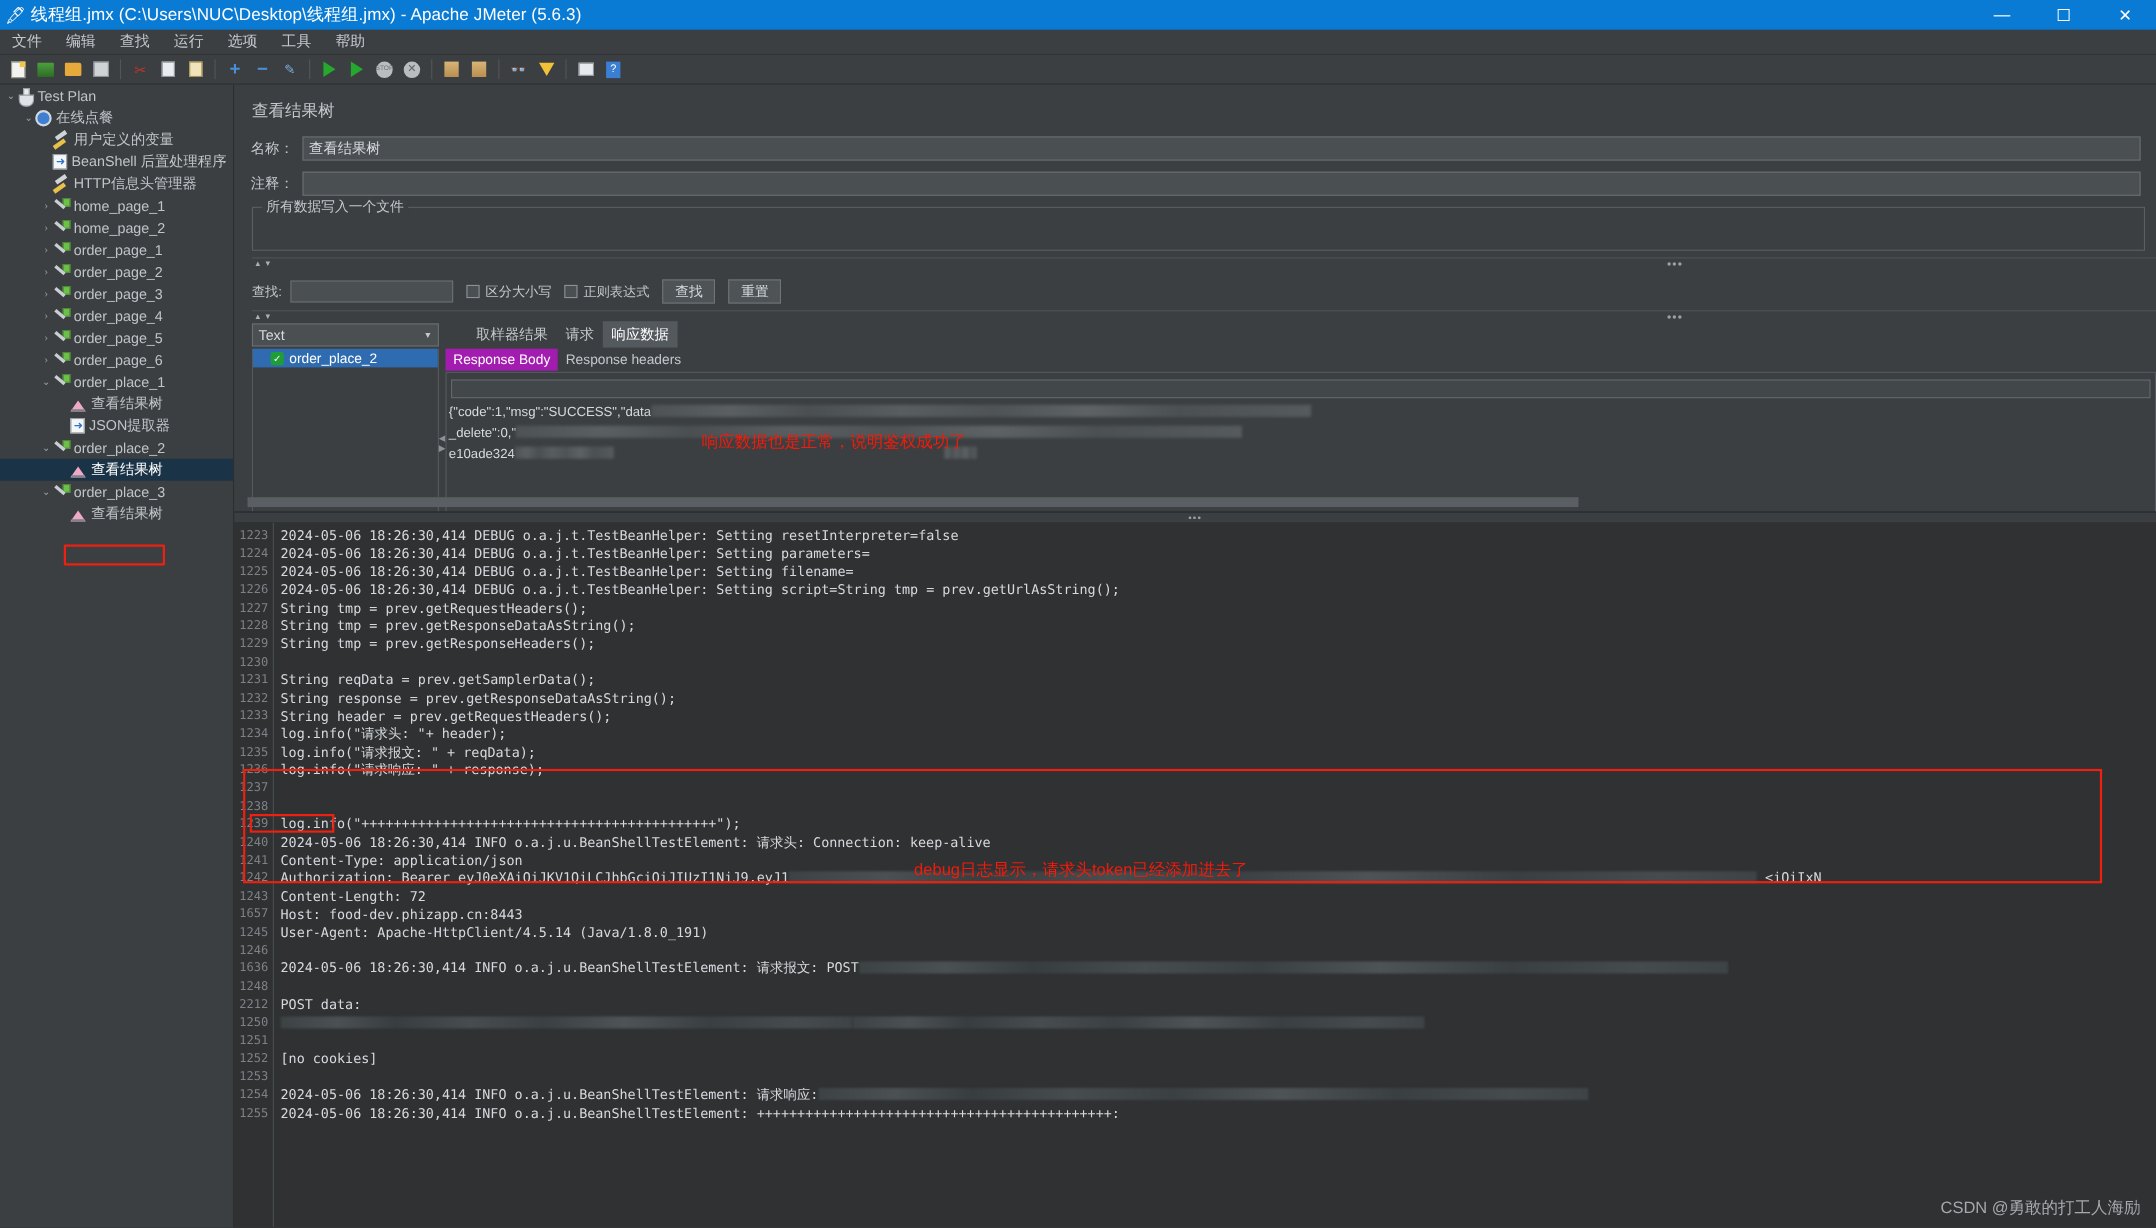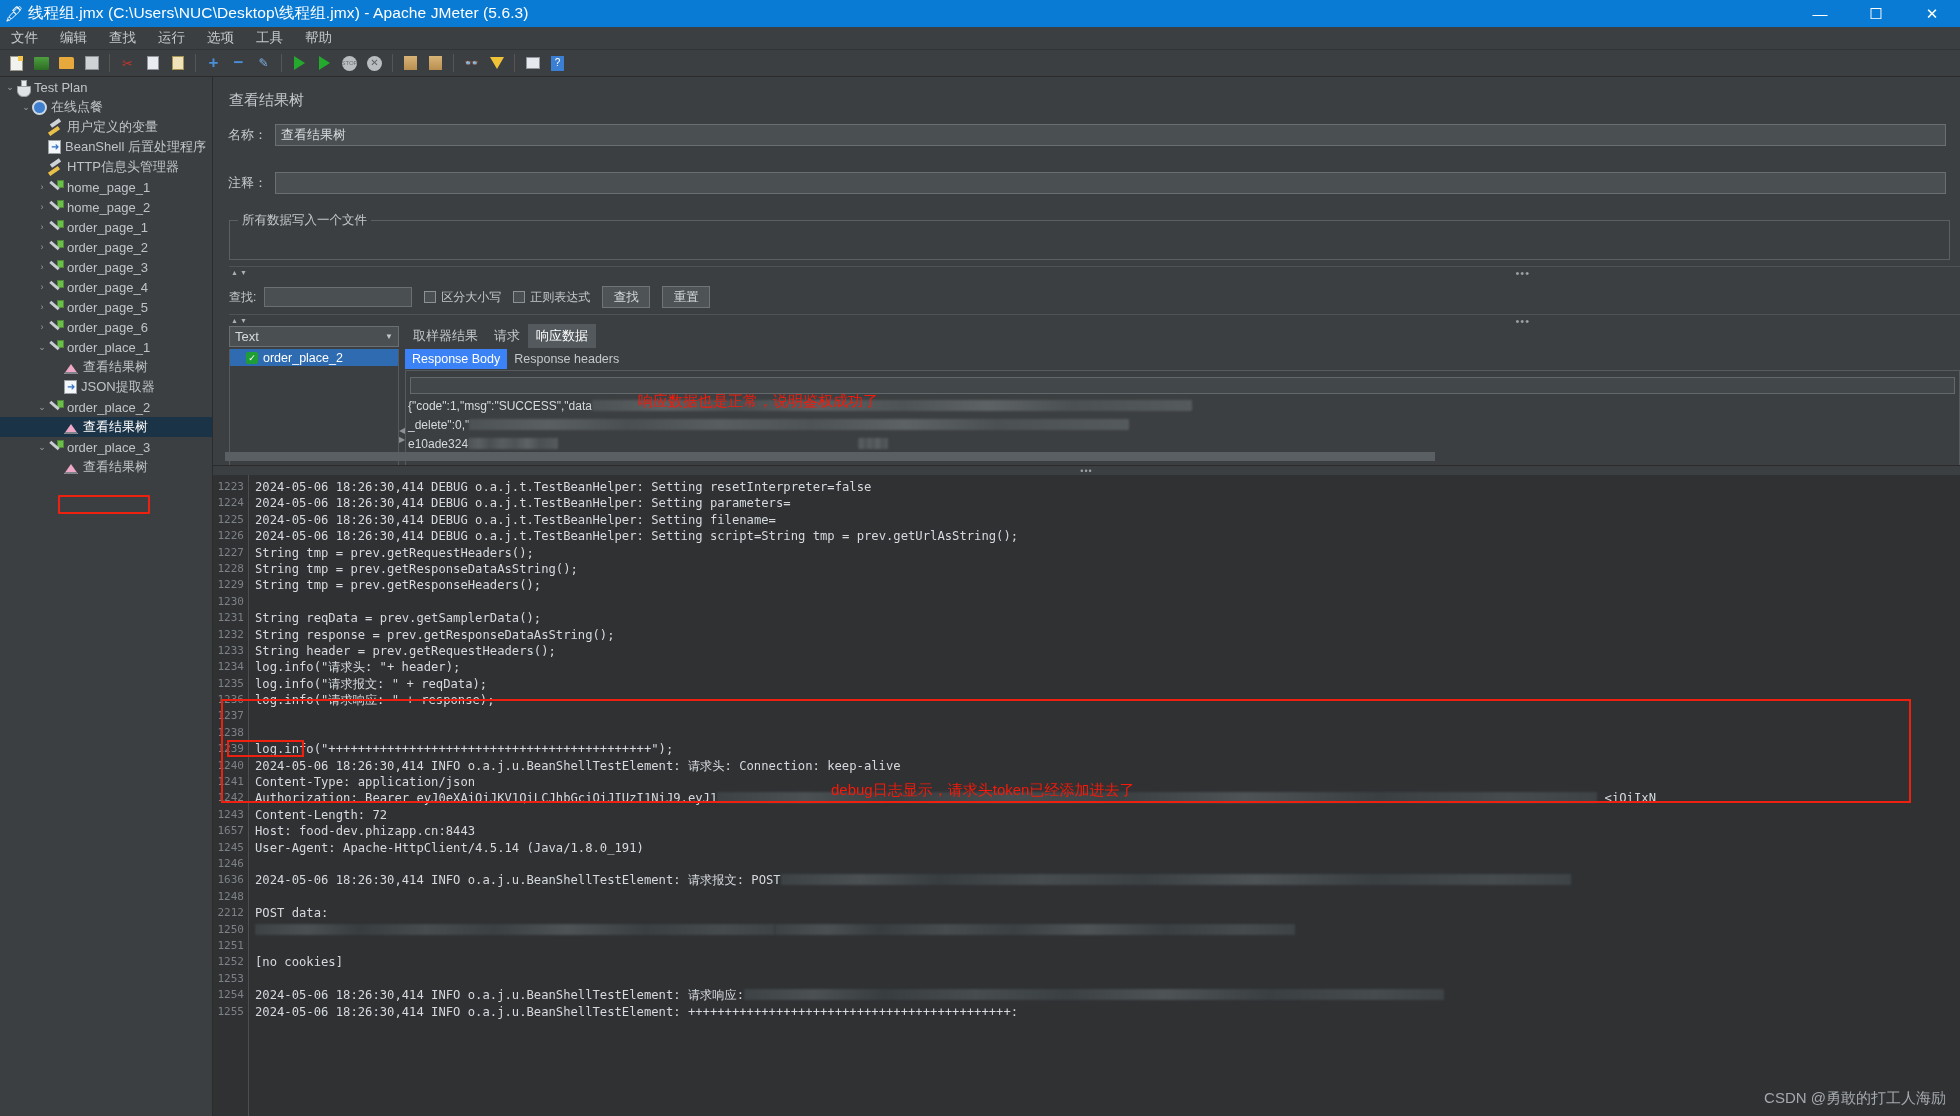--- a/index.html
+++ b/index.html
@@ -65,21 +65,21 @@
   .redbox {
     position:absolute; border:2px solid #ee2010; border-radius:1px;
     pointer-events:none;
   }
 
   
   .rightpanel { flex:1; display:flex; flex-direction:column; background:#3c3f41; position:relative; }
   .rp-inner { padding:10px 0 0 10px; position:relative; }
   .panel-title { font-size:15px; color:#c3c8cd; margin:4px 0 14px 6px; }
 
-  .frow { display:flex; align-items:center; margin-bottom:26px; padding-right:14px; }
+  .frow { display:flex; align-items:center; margin-bottom:10px; padding-right:14px; }
   .flabel { width:44px; text-align:right; font-size:13px; color:#c3c8cd; margin-right:8px; }
   .finput {
     flex:1; height:22px; background:#4a4f52;
     border:1px solid #6a6f73; color:#d6dade;
     font-size:13px; padding:1px 5px;
     font-family:"Liberation Sans", sans-serif;
   }
 
   .group {
     border:1px solid #5a5f63; margin:4px 10px 0 6px;
@@ -129,36 +129,36 @@
     display:flex; align-items:center; justify-content:center; flex:none;
   }
   .splitter-v { width:6px; display:flex; align-items:center; justify-content:center; color:#8b9197; font-size:8px; }
 
   .rightcol { flex:1; display:flex; flex-direction:column; }
   .subtabs { display:flex; align-items:flex-end; height:21px; }
   .subtab {
     font-size:12.5px; padding:3px 7px; color:#c3c8cd;
     background:transparent; border:none;
   }
-  .subtab.active { background:#3b82f6; color:#ffffff;margin-top:48px; }
+  .subtab.active { background:#a21caf; color:#ffffff;margin-top:48px; }
   .respbox { flex:1; border:1px solid #555a5e; background:#3c3f41; margin-top:1px; position:relative; overflow:hidden; }
   .resp-topfield { height:17px; border:1px solid #63686c; background:#42474a; margin:6px 4px 0 4px; }
   .resp-text {
     font-family:"Liberation Sans", sans-serif; font-size:12px;
     color:#d6dade; margin:6px 0 0 2px; line-height:13px; white-space:pre;
   }
   .blur {
     display:inline-block; height:11px; vertical-align:-1px;
     background:linear-gradient(90deg,#4d5255 0%,#5a5f62 12%,#4a4f52 24%,#585d60 38%,#4e5356 52%,#5d6265 66%,#4b5053 80%,#555a5d 100%);
     filter:blur(1.3px);
   }
   .annot-red { color:#f51a0a; font-size:15px; }
 
   
-  .maintabs { display:flex; align-items:flex-end; height:22px; }
+  .maintabs { display:flex; align-items:flex-end; height:22px;margin-left:20px; }
   .mt { font-size:13px; padding:3px 8px; color:#c3c8cd; }
   .mt.active { background:#54595d; color:#ffffff; }
 
   
   .logpanel {
     position:absolute; left:218px; right:0; bottom:0; top:560px;
     background:#2f3133; border-top:1px solid #2b2b2b;
     display:flex; flex-direction:column; overflow:hidden;
   }
   .log-handle { height:9px; background:#3c3f41; display:flex; align-items:center; justify-content:center; color:#9aa0a6; font-size:9px; letter-spacing:1px; }

